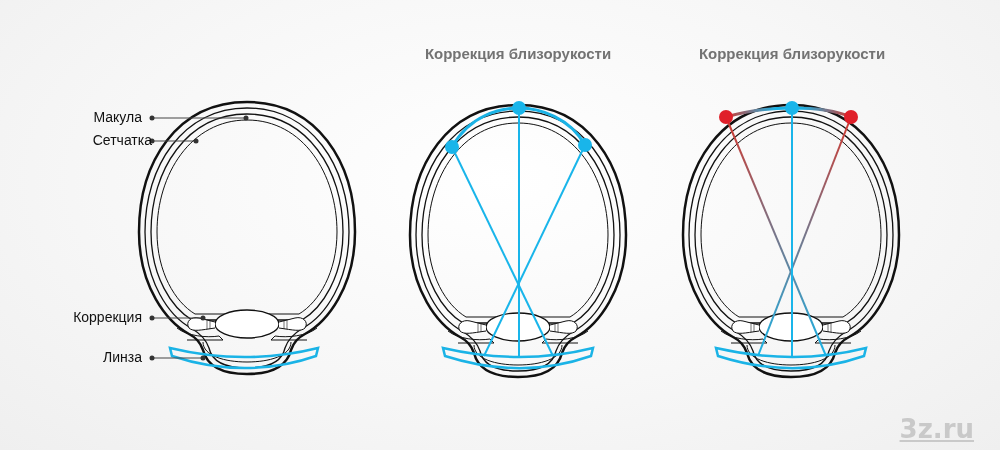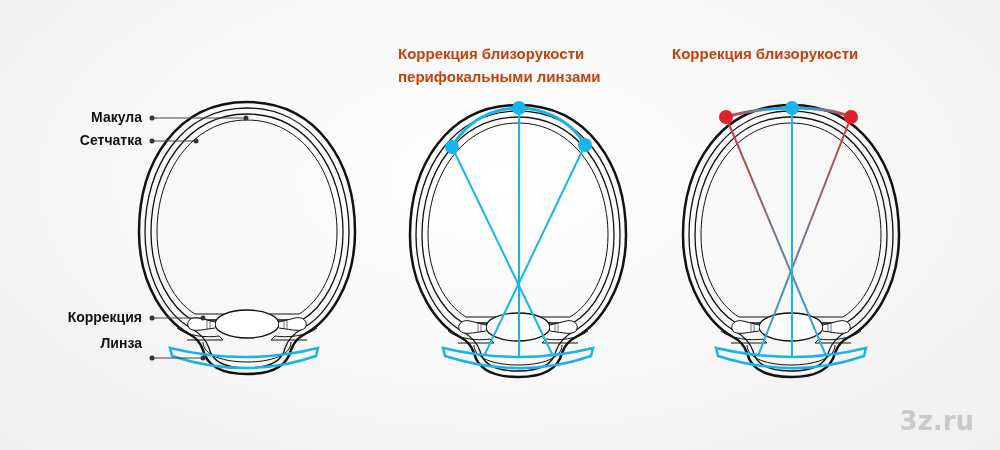--- a/index.html
+++ b/index.html
@@ -3,31 +3,32 @@
 <meta charset="utf-8">
 <style>
   html, body { margin: 0; padding: 0; }
   body {
     width: 1000px; height: 450px; overflow: hidden;
     background: radial-gradient(ellipse at 50% 40%, #ffffff 0%, #f7f7f7 55%, #efefef 100%);
     font-family: "Liberation Sans", sans-serif;
     position: relative;
   }
   .label {
-    position: absolute; font-weight: bold; font-size: 14px; color: #111;
+    position: absolute; font-weight: normal; font-size: 14px; color: #111;
     text-align: right; width: 140px;
   }
   .title {
-    position: absolute; font-weight: bold; font-size: 15px; color: #c2410c;
-    text-align: left; width: 240px; line-height: 23px;
+    position: absolute; font-weight: bold; font-size: 15px; color: #737373;
+    text-align: center; width: 240px; line-height: 23px;
   }
   .watermark {
-    position: absolute; right: 26px; bottom: 14px;
+    position: absolute; right: 26px; bottom: 6px;
     font-size: 26px; font-weight: bold; color: #c9c9c9;
     font-family: "DejaVu Sans", sans-serif;
+    text-decoration: underline;
   }
   svg.scene { position: absolute; left: 0; top: 0; }
 </style>
 </head>
 <body>
 
 <svg class="scene" width="1000" height="450" viewBox="0 0 1000 450">
   <defs>
     <g id="eye">
 
@@ -106,25 +107,24 @@
     <line x1="851" y1="117" x2="758" y2="356" stroke="url(#redblue2)" stroke-width="2"></line>
     <line x1="792" y1="108" x2="792" y2="358" stroke="#19b5ea" stroke-width="2"></line>
     <circle cx="726" cy="117" r="7" fill="#e0202a"></circle>
     <circle cx="792" cy="108" r="7" fill="#19b5ea"></circle>
     <circle cx="851" cy="117" r="7" fill="#e0202a"></circle>
     <path d="M716,348 C768,360 818,360 866,348 L864,356 C818,372 768,372 718,356 Z" fill="none" stroke="#1ab3e6" stroke-width="2.5"></path>
   </g>
 </svg>
 
 <div class="label" style="left:2px; top:109px;">Макула</div>
-<div class="label" style="left:2px; top:132px;">Сетчатка</div>
+<div class="label" style="left:12px; top:132px;">Сетчатка</div>
 <div class="label" style="left:2px; top:309px;">Коррекция</div>
-<div class="label" style="left:2px; top:335px;">Линза</div>
+<div class="label" style="left:2px; top:349px;">Линза</div>
 
 <div class="title" style="left:398px; top:42px;">
   <div>Коррекция близорукости</div>
-  <div>перифокальными линзами</div>
 </div>
 <div class="title" style="left:672px; top:42px;">
   <div>Коррекция близорукости</div>
 </div>
 
 <div class="watermark">3z.ru</div>
 
 </body></html>

